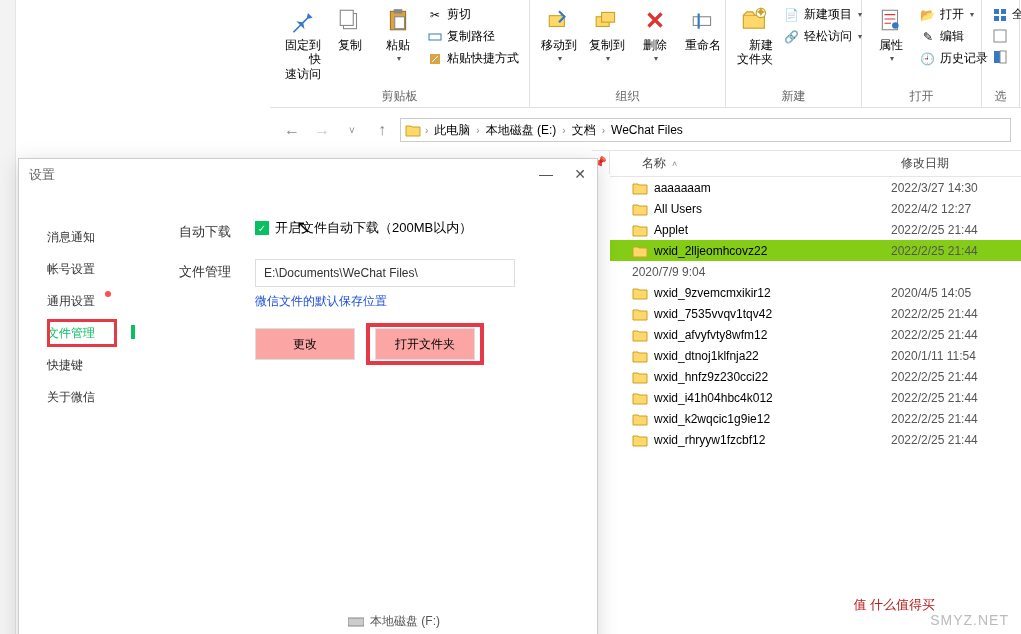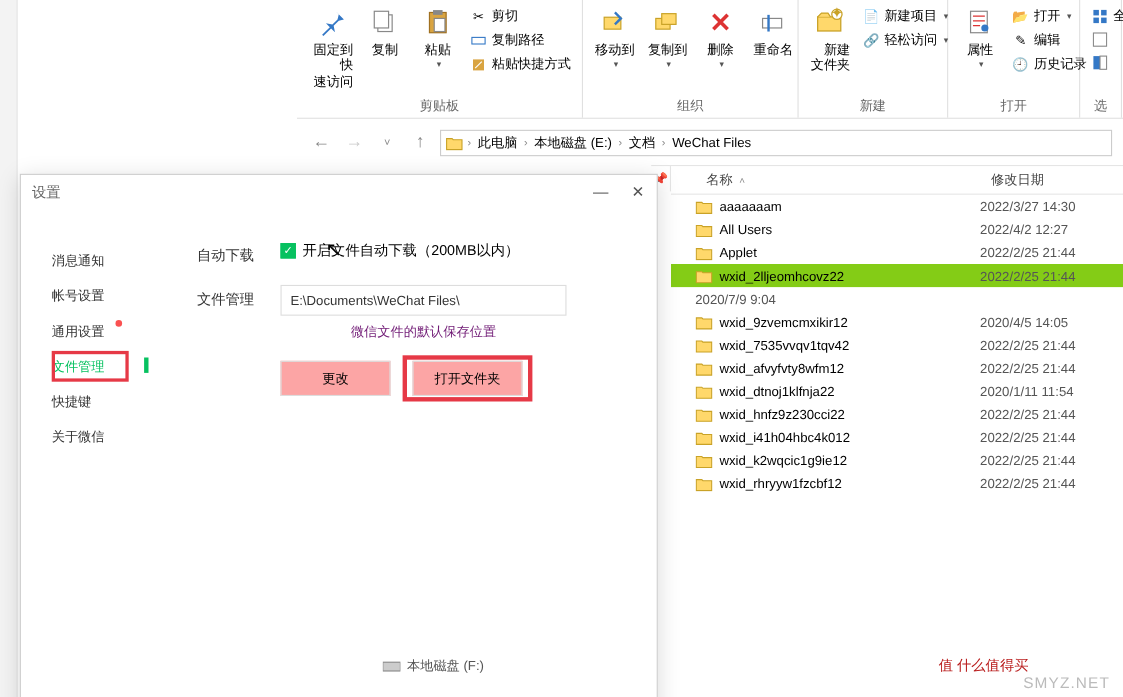--- a/index.html
+++ b/index.html
@@ -51,21 +51,21 @@
 .side-item { height:32px; display:flex; align-items:center; padding-left:28px; cursor:pointer; font-size:13px; color:#333; position:relative; }
 .side-item.active { color:#07c160; }
 .side-hl { position:absolute; left:28px; top:128px; width:70px; height:28px; border:3px solid #e63946; pointer-events:none; }
 .side-item .dot { width:6px; height:6px; background:#fa5151; border-radius:50%; position:absolute; top:6px; left:86px; }
 .side-green-bar { position:absolute; left:112px; top:134px; width:4px; height:14px; background:#07c160; }
 .dlg-main { flex:1; padding:28px 20px 0 20px; }
 .frow { display:flex; align-items:flex-start; margin-bottom:18px; }
 .frow .flab { width:76px; color:#333; font-size:13px; padding-top:4px; }
 .chk { width:14px; height:14px; border:1px solid #07c160; background:#07c160; display:inline-flex; align-items:center; justify-content:center; color:#fff; font-size:10px; margin-right:6px; }
 .path-box { width:260px; height:28px; border:1px solid #ddd; padding:0 8px; display:flex; align-items:center; color:#333; font-size:13px; }
-.hint { color:#701a75; font-size:12px; margin-top:6px;text-align:center; }
+.hint { color:#1d4ed8; font-size:12px; margin-top:6px; }
 .btns { margin-left:76px; display:flex; gap:20px; margin-top:14px; }
 .wbtn { width:100px; height:32px; background:#fca5a5; border:1px solid #ddd; display:flex; align-items:center; justify-content:center; cursor:pointer; font-size:13px; }
 .btn-red { position:relative; }
 .btn-red::after { content:""; position:absolute; inset:-6px -10px; border:4px solid #e63946; }
 
 
 .wm { position:absolute; right:12px; bottom:6px; color:#bbb; font-size:14px; letter-spacing:1px; }
 .wm2 { position:absolute; right:86px; bottom:20px; color:#b91c1c; font-size:13px; }
 .cursor { position:absolute; top:216px; left:296px; font-size:18px; color:#000; pointer-events:none; }
 
@@ -479,21 +479,21 @@
             <span>更改</span>
           </div>
         <div class="wbtn btn-red">
             <span>打开文件夹</span>
           </div>
       </div>
     </div>
   </div>
 </div>
 
-<div style="position:absolute;left:300px;bottom:20px;display:flex;align-items:center;gap:6px;color:#555;padding-left:48px;">
+<div style="position:absolute;left:300px;bottom:4px;display:flex;align-items:center;gap:6px;color:#555;padding-left:48px;">
   <svg width="16" height="12">
       <rect x="0" y="2" width="16" height="8" fill="#ccc" stroke="#888"></rect>
     </svg>
   <span>本地磁盘 (F:)</span>
 </div>
 
 <div class="cursor">↖</div>
 <div class="wm2">值 什么值得买</div>
 <div class="wm">SMYZ.NET</div>
 

